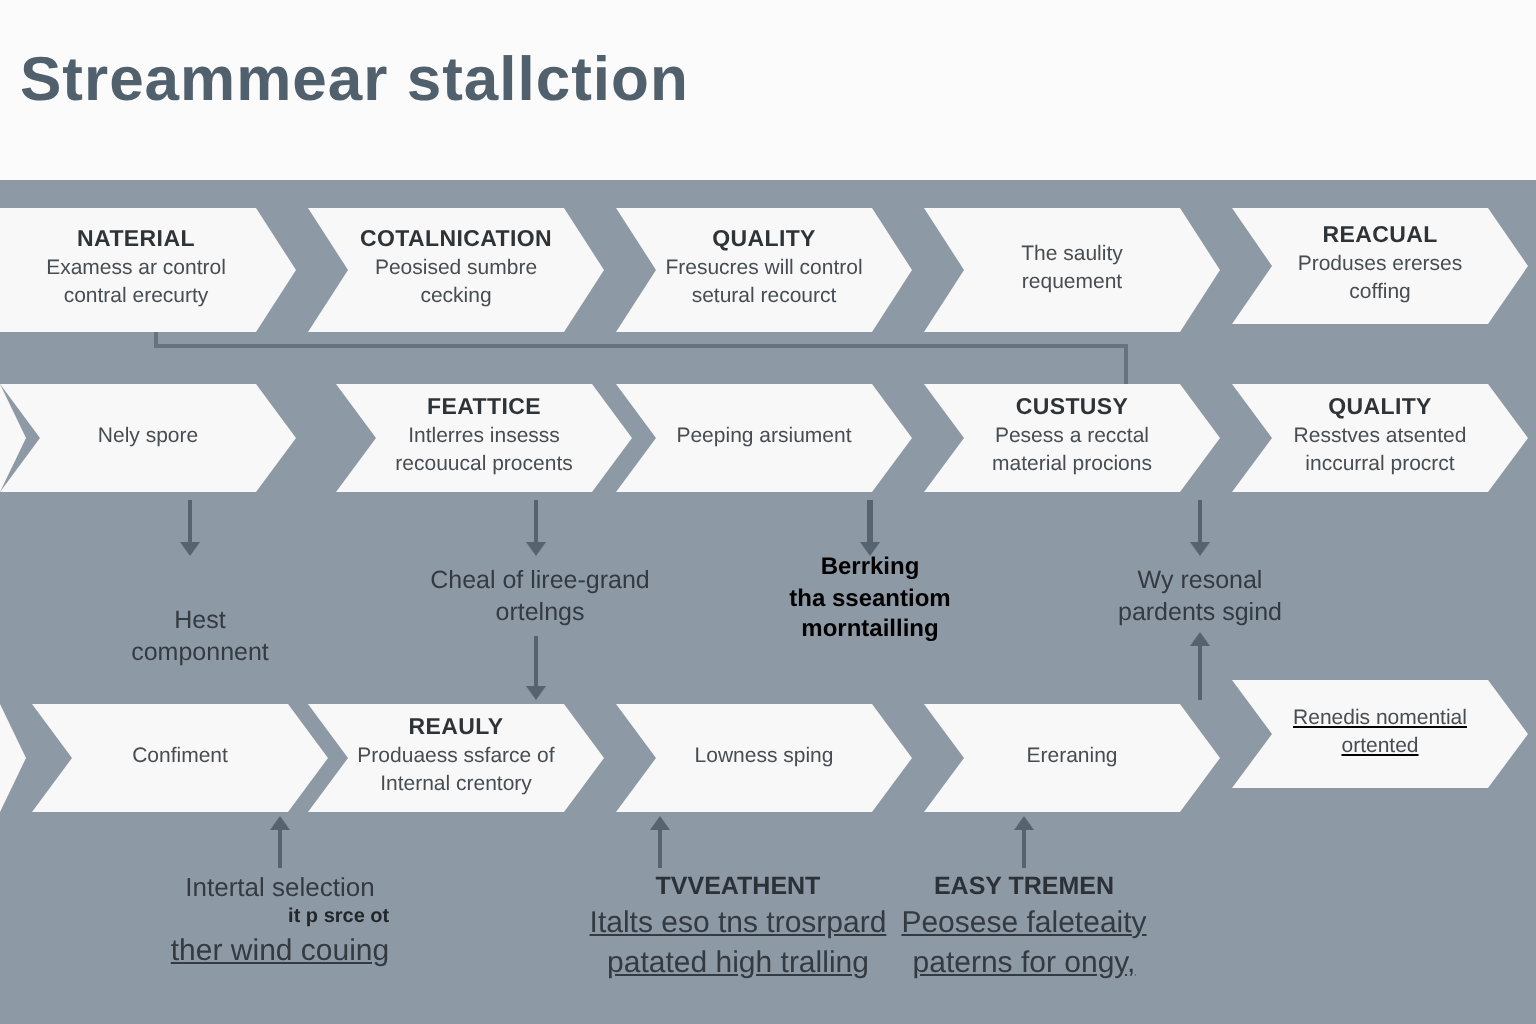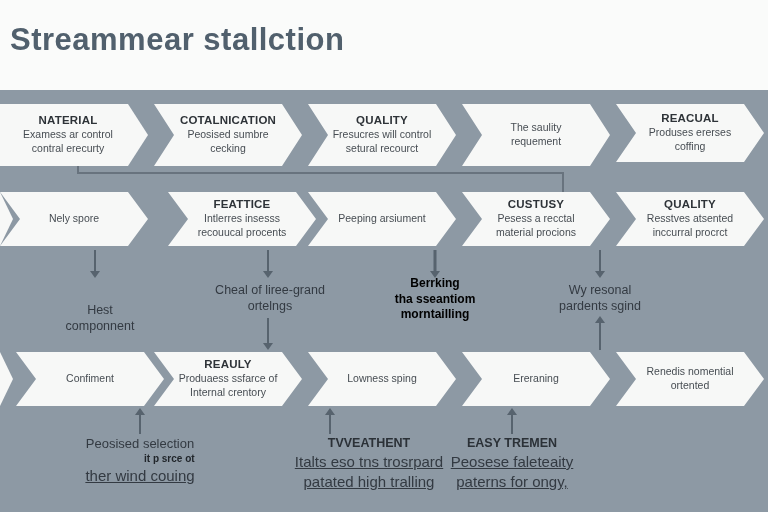--- a/index.html
+++ b/index.html
@@ -130,31 +130,31 @@
     <div class="chev-sub">Produaess ssfarce of Internal crentory</div>
   </div>
   <div class="chev notch" style="left:308px;top:352px;width:148px;height:54px;">
 
     <div class="chev-sub">Lowness sping</div>
   </div>
   <div class="chev notch" style="left:462px;top:352px;width:148px;height:54px;">
 
     <div class="chev-sub">Ereraning</div>
   </div>
-  <div class="chev notch" style="left:616px;top:352px;width:148px;height:54px;">
+  <div class="chev notch" style="left:616px;top:340px;width:148px;height:54px;text-decoration:underline;">
 
     <div class="chev-sub">Renedis nomential ortented</div>
   </div>
 
   <div class="varrow up" style="left:140px;top:408px;height:26px;"></div>
   <div class="varrow up" style="left:330px;top:408px;height:26px;"></div>
   <div class="varrow up" style="left:512px;top:408px;height:26px;"></div>
 
   <div class="blabel" style="left:140px;top:436px;">
-    <div class="bl-line lg">Peosised selection</div>
+    <div class="bl-line lg">Intertal selection</div>
     <div class="bl-line sm">it p srce ot</div>
     <div class="bl-line md">ther wind couing</div>
   </div>
   <div class="blabel" style="left:330px;top:436px;margin-left:39px;">
     <div class="bl-title">TVVEATHENT</div>
     <div class="bl-line md">Italts eso tns trosrpard</div>
     <div class="bl-line md">patated high tralling</div>
   </div>
   <div class="blabel" style="left:512px;top:436px;">
     <div class="bl-title">EASY TREMEN</div>

